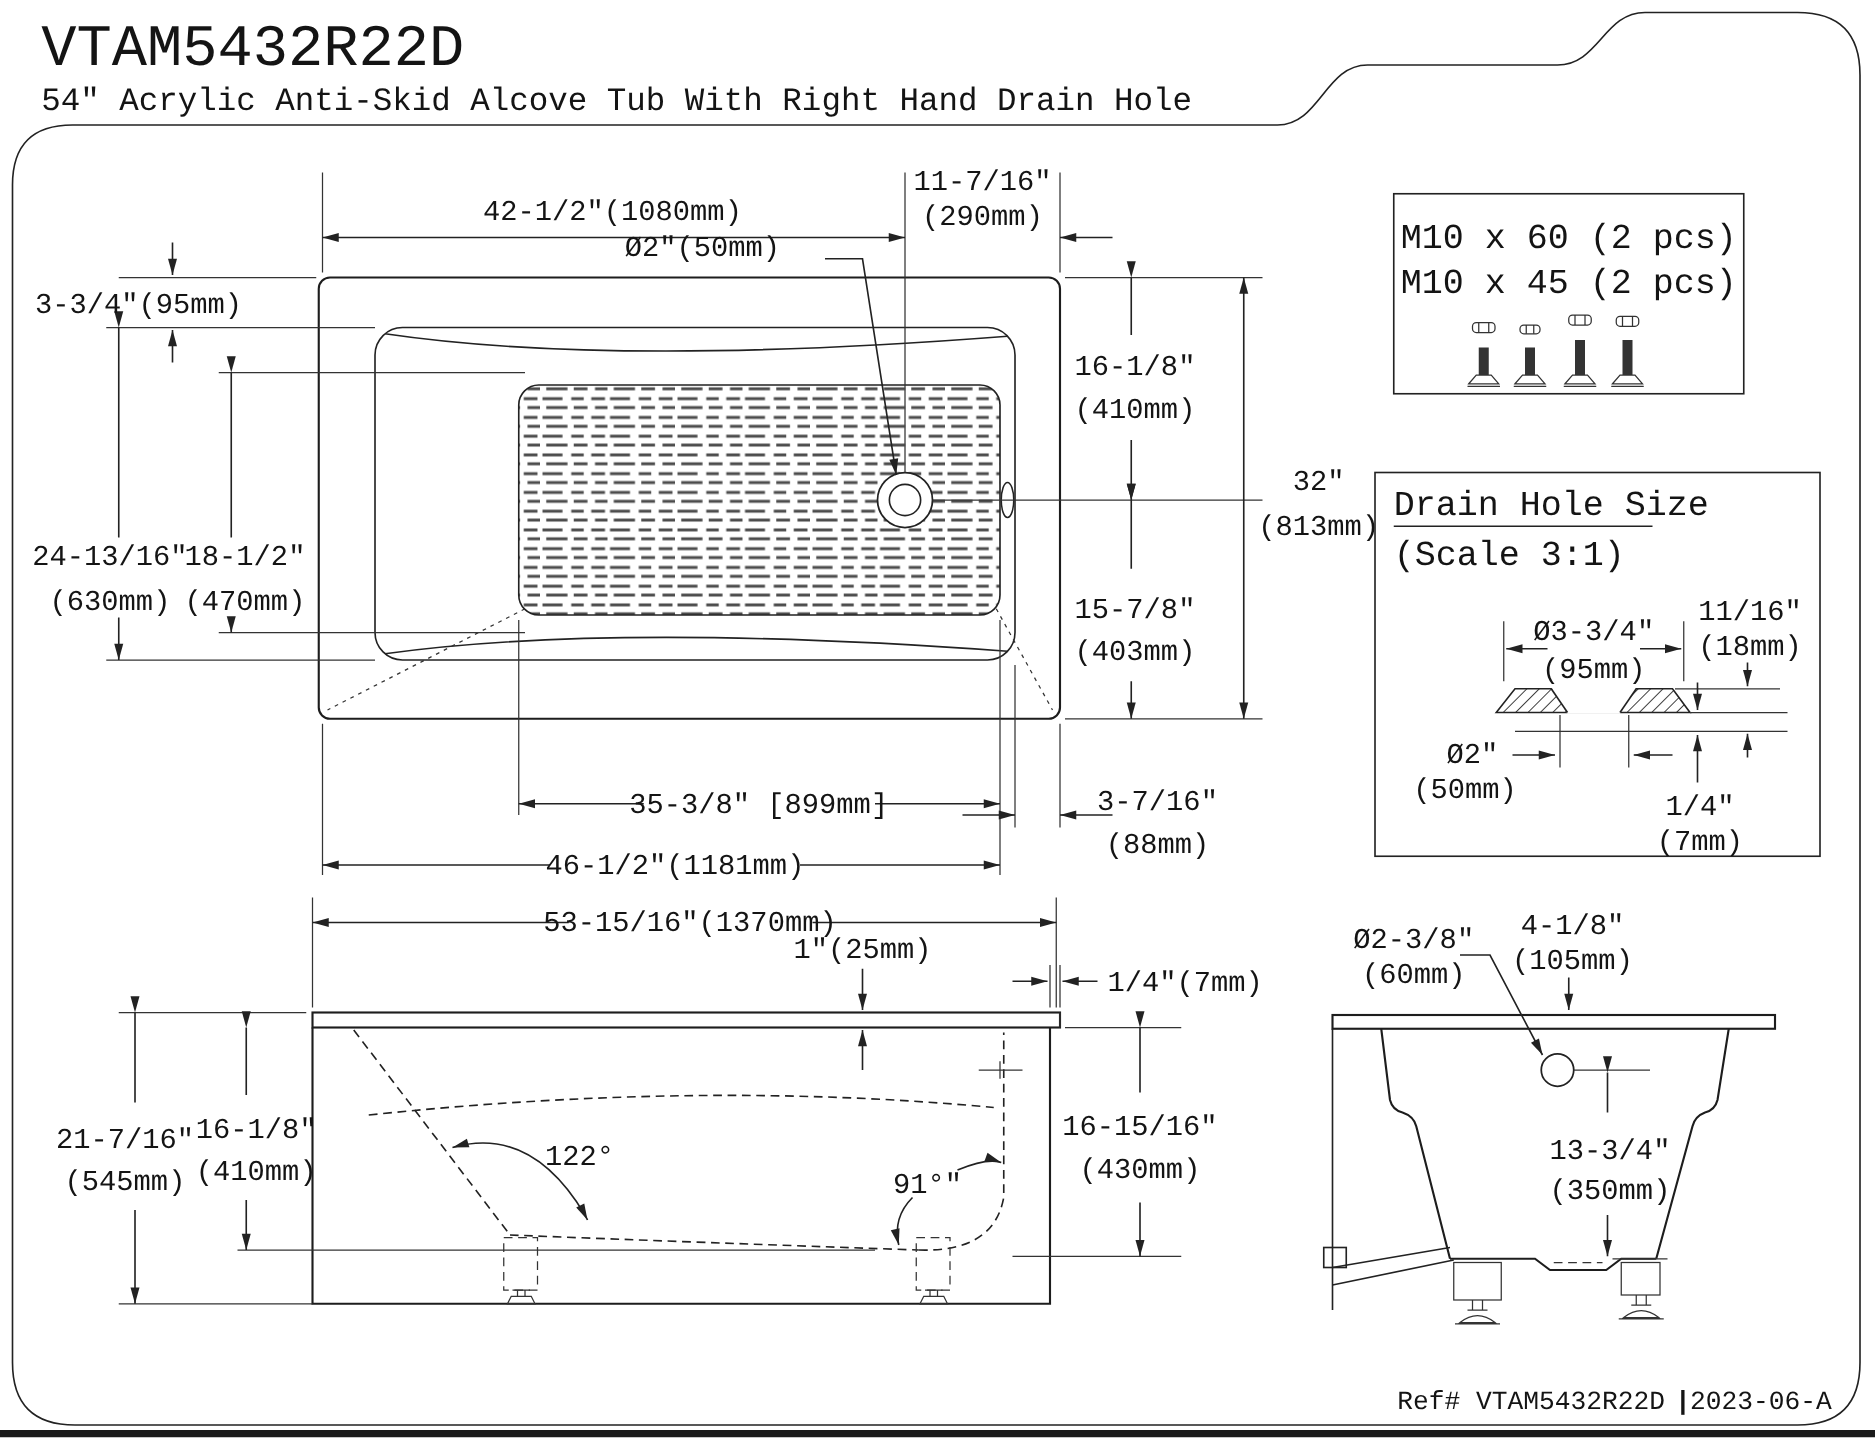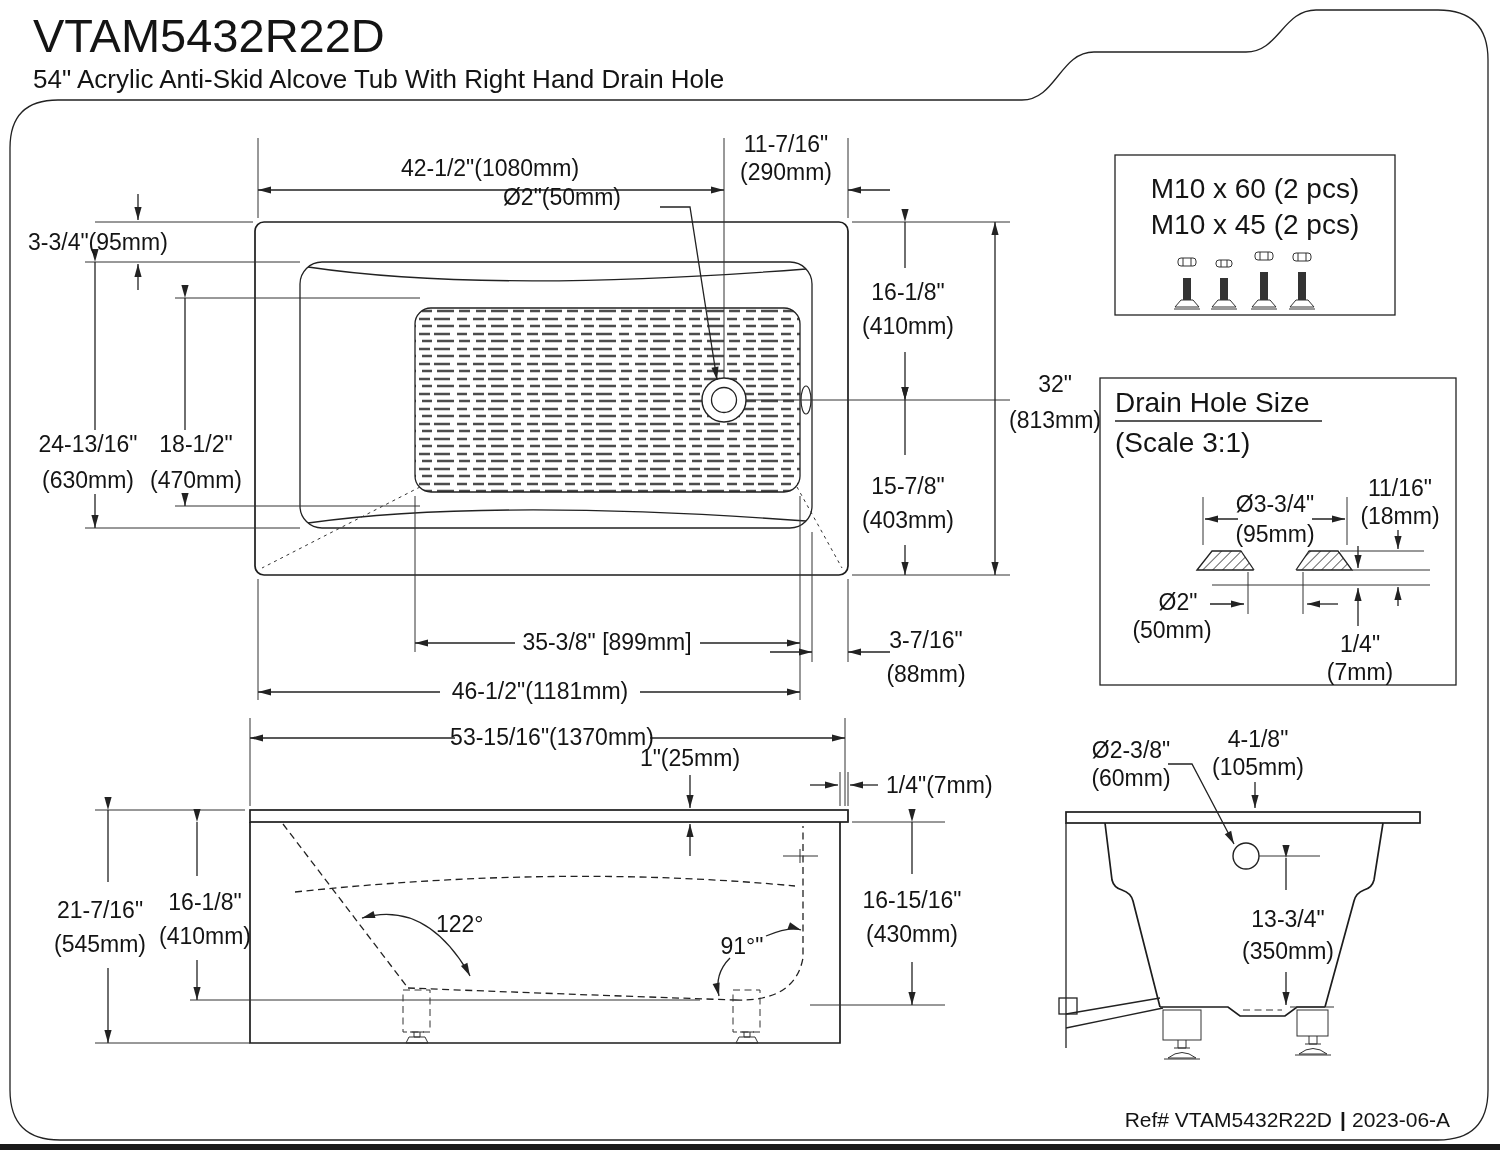--- a/index.html
+++ b/index.html
@@ -1,16 +1,16 @@
 <!DOCTYPE html>
 <html><head>
 <meta charset="utf-8">
 <style>
   html,body{margin:0;padding:0;background:#fff;}
-  .canvas{position:relative;width:1500px;height:1150px;font-family:Liberation Sans, sans-serif;overflow:hidden;}
+  .canvas{position:relative;width:1500px;height:1150px;font-family:Liberation Mono, monospace;overflow:hidden;}
   svg{position:absolute;left:0;top:0;}
   svg text{fill:#141414;}
   .t-title{font-size:47px;letter-spacing:0px;}
   .t-sub{font-size:26px;}
   .dim{font-size:23px;}
   .hw{font-size:28px;}
   .bx{font-size:28px;}
   .ft{font-size:21px;}
   .ln{stroke:#222;stroke-width:1.3;fill:none;}
   .ln2{stroke:#1d1d1d;stroke-width:1.7;fill:none;}

